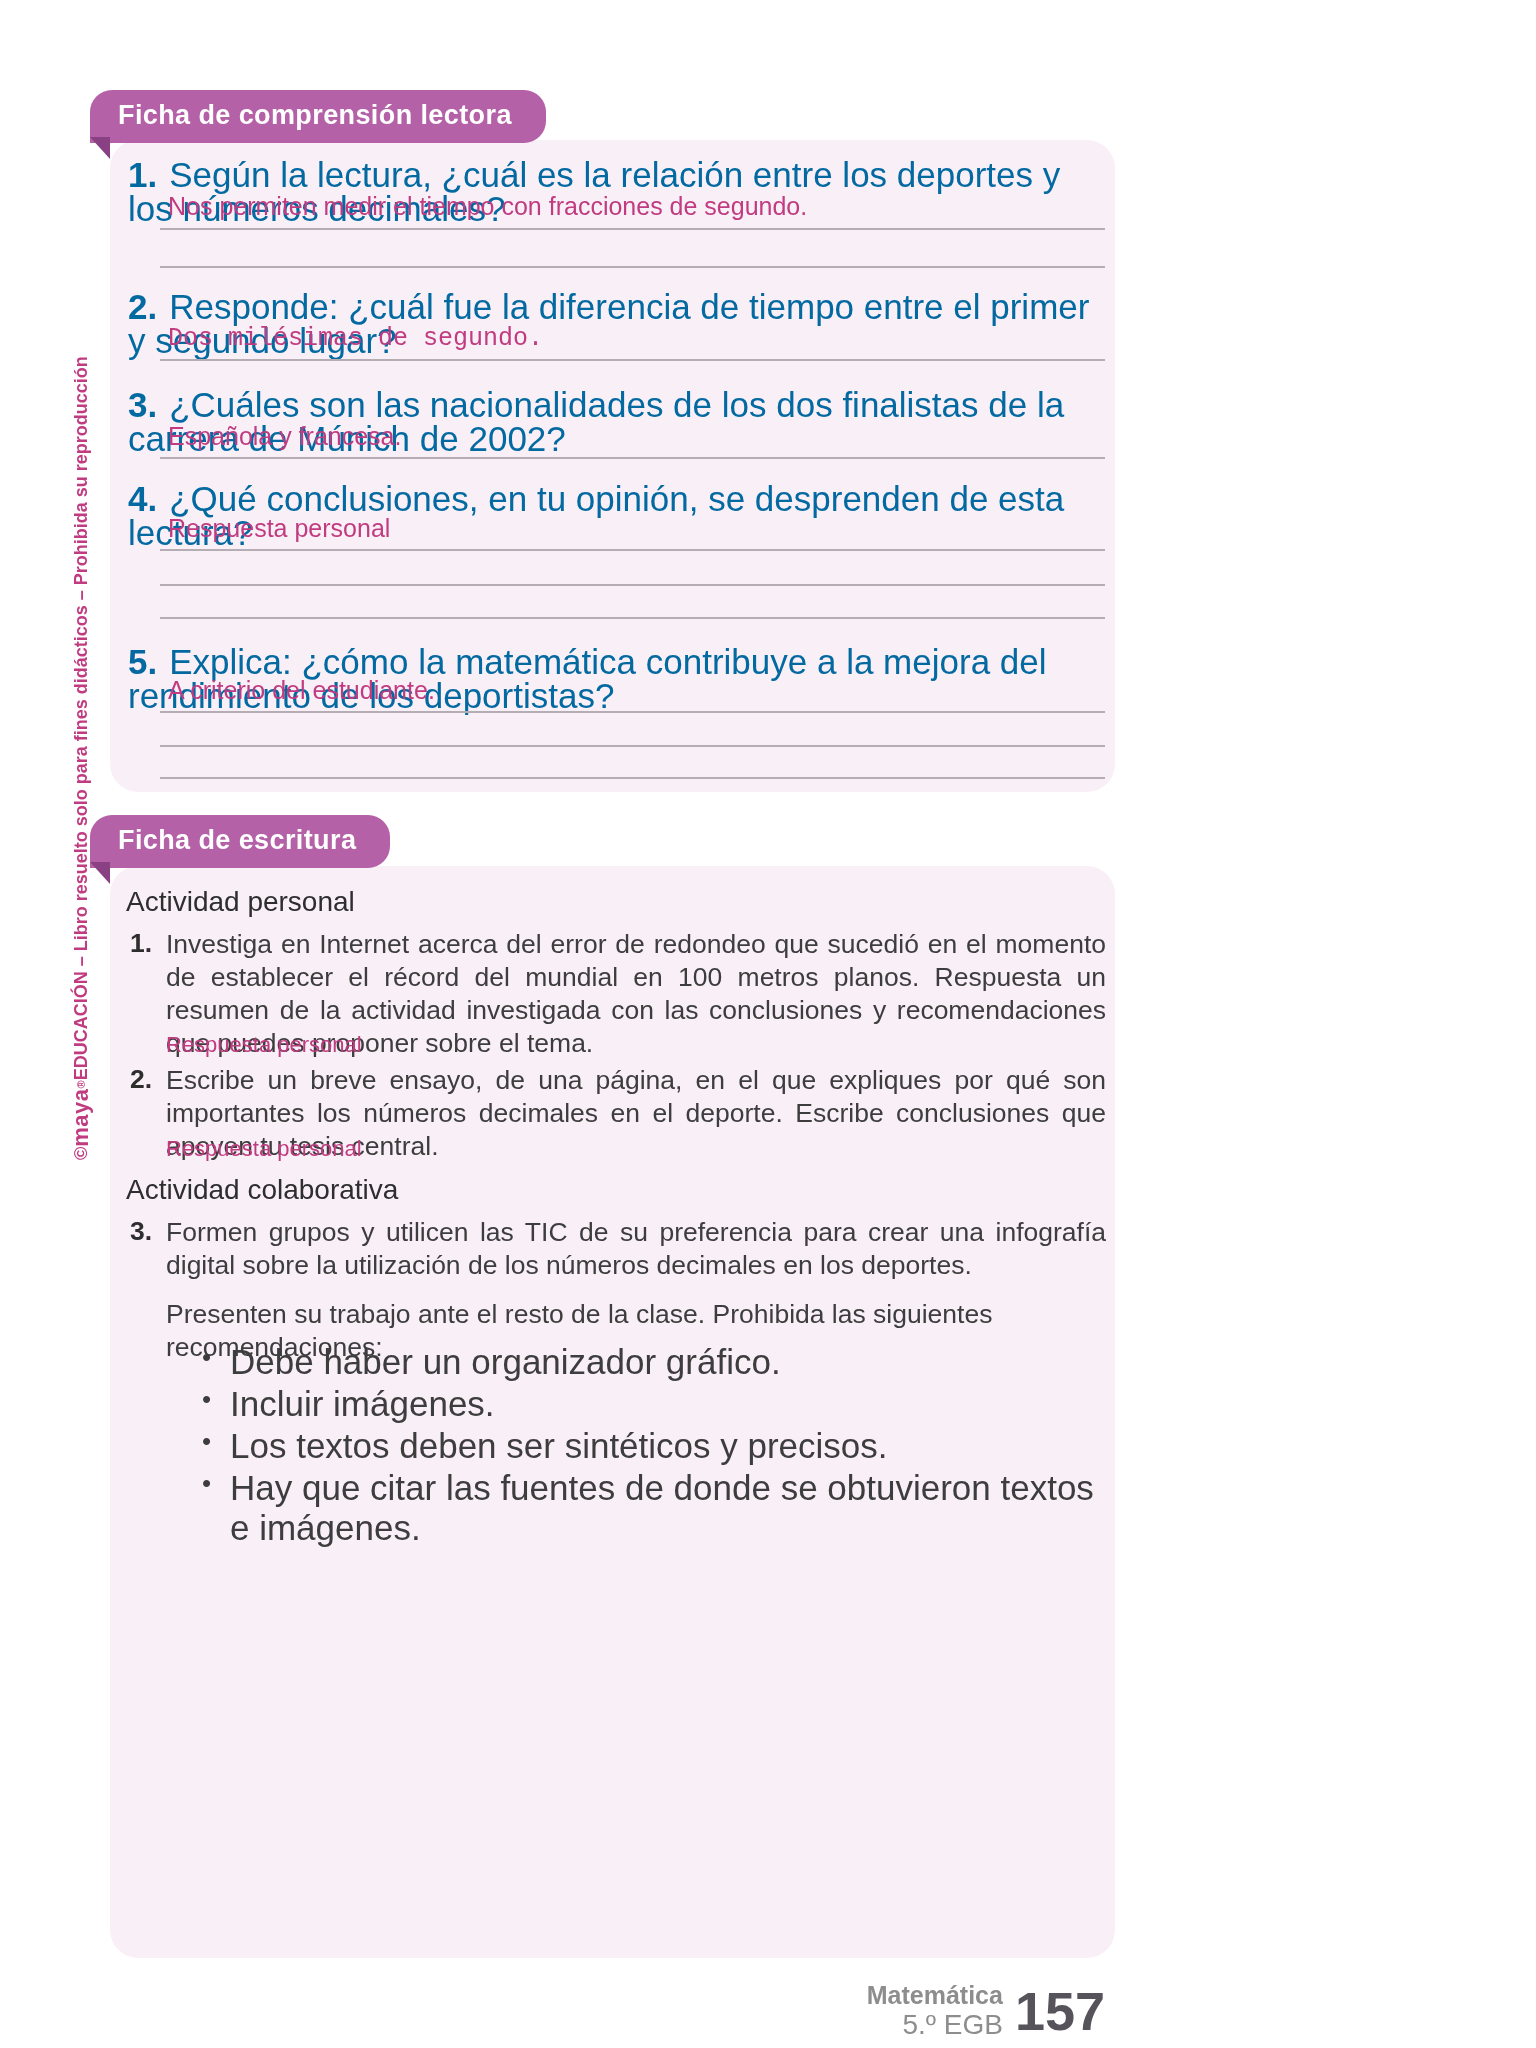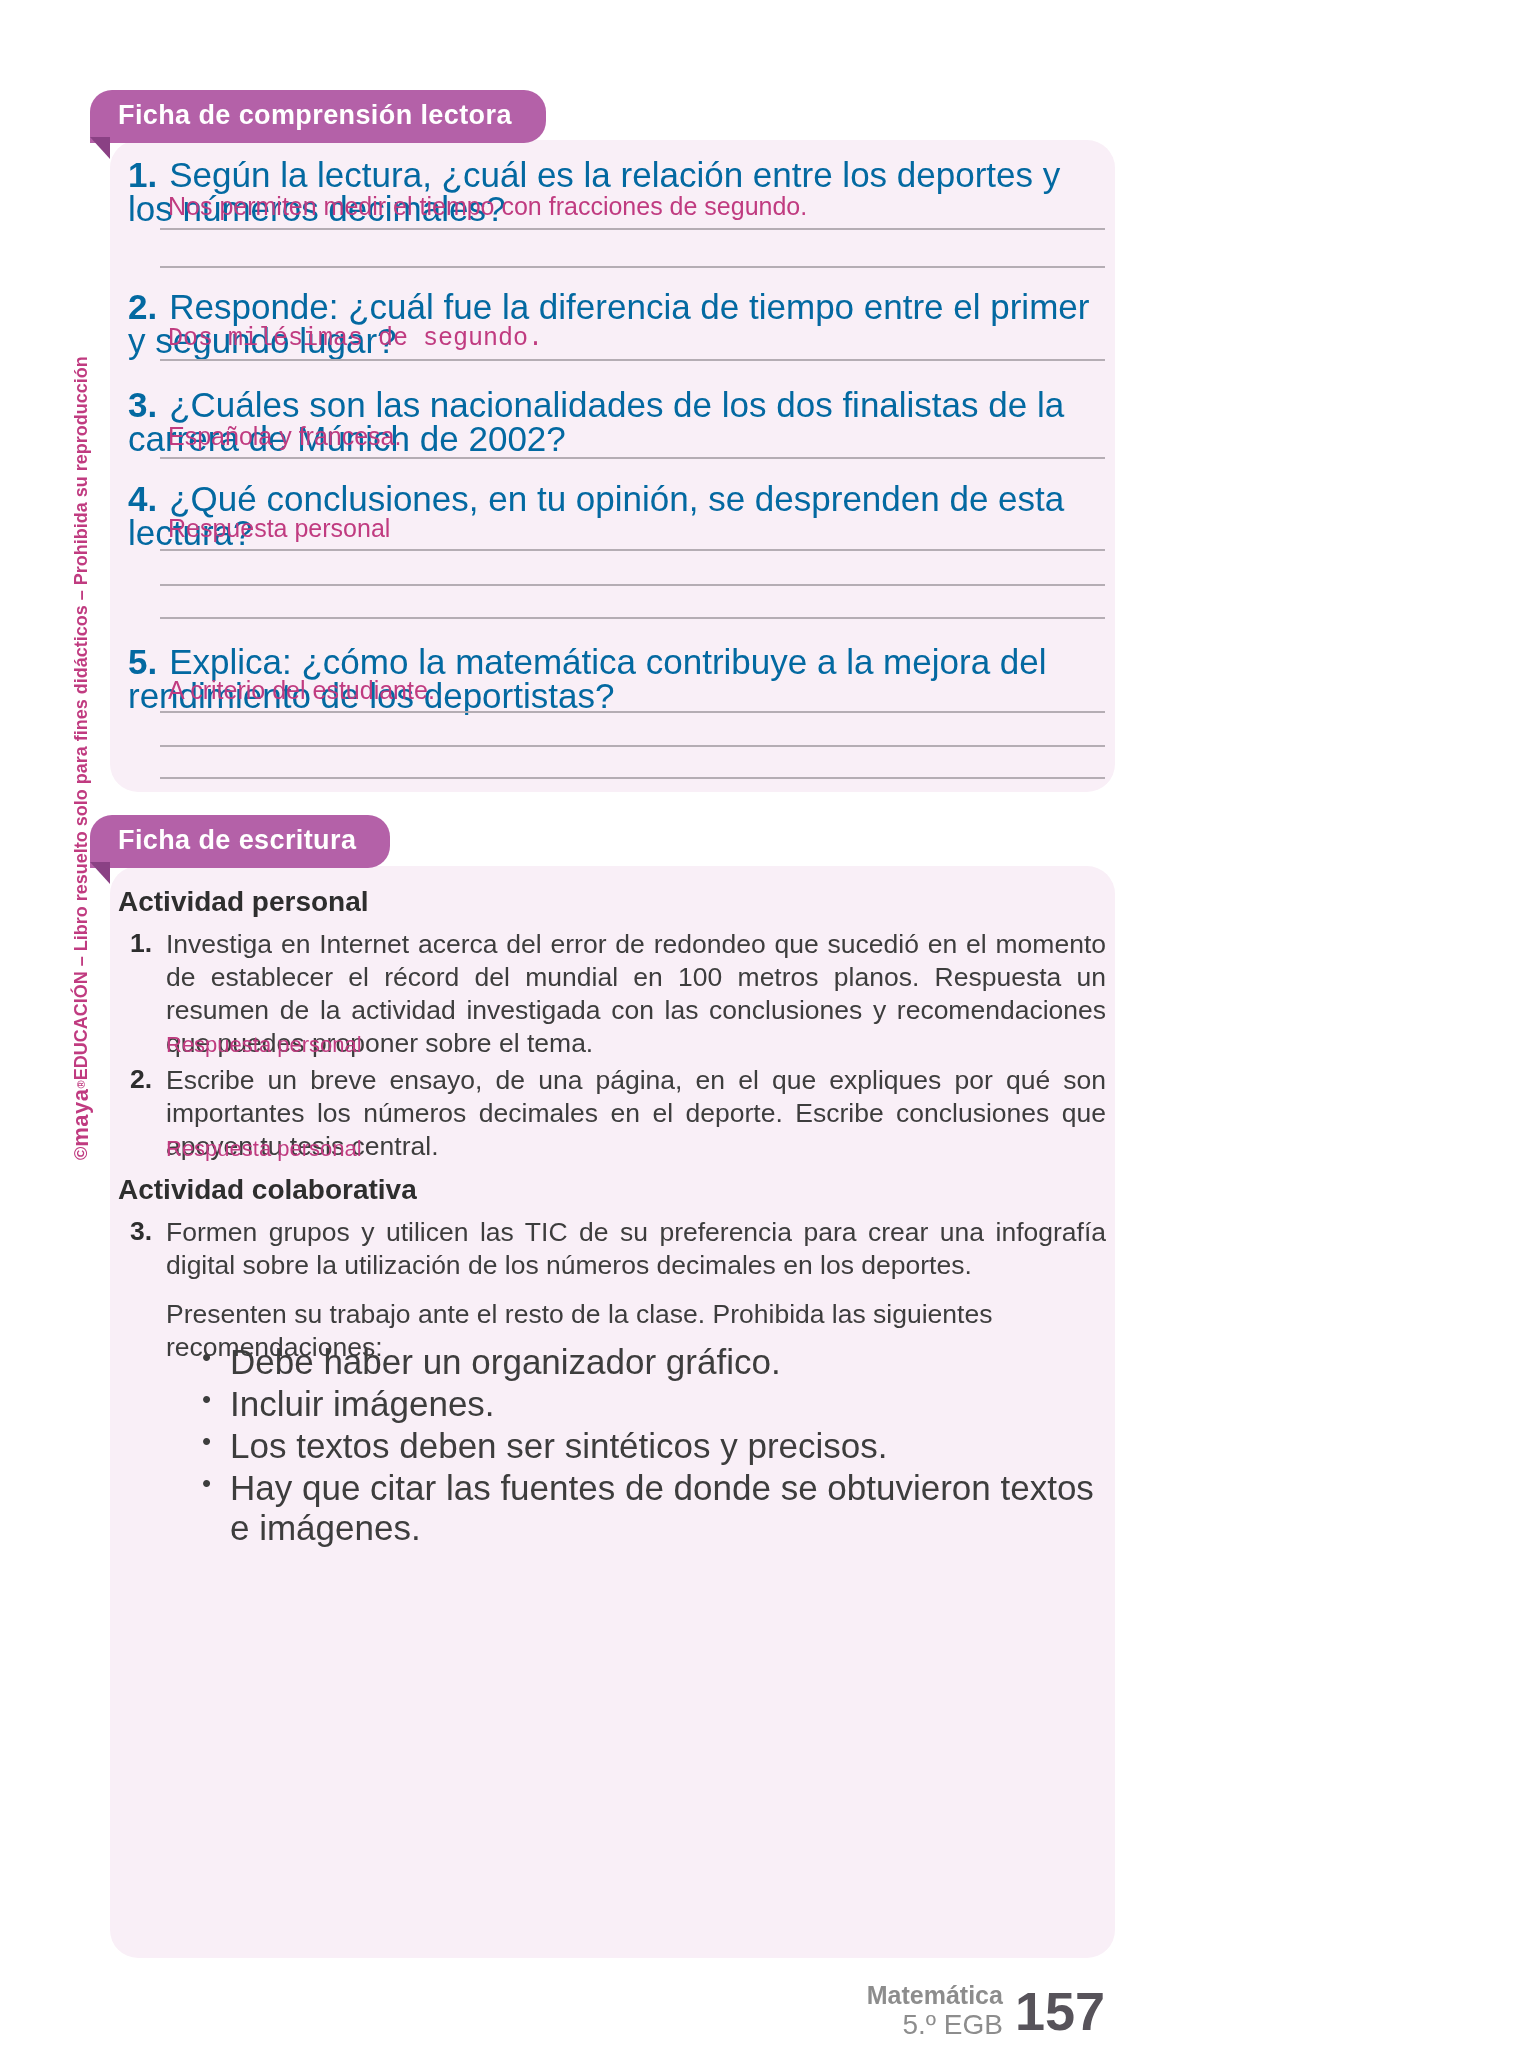--- a/index.html
+++ b/index.html
@@ -25,21 +25,21 @@
     position:absolute;left:110px;width:1005px;background:#f9eff7;border-radius:28px;
   }
 
   
   .q{position:absolute;left:128px;width:985px;font-size:35px;color:#0369a1;line-height:34px;}
   .qnum{font-weight:700;margin-right:12px;}
   .ans{position:absolute;left:168px;font-size:25px;color:#c03b80;white-space:nowrap;}
   .rule{position:absolute;left:160px;width:945px;height:0;border-top:2px solid #b5adb4;}
 
   
-  .w-heading{position:absolute;left:118px;font-size:28px;font-weight:700;color:#2e2e2e;}
+  .w-heading{position:absolute;left:126px;font-size:28px;font-weight:400;color:#2e2e2e;}
   .w-num{position:absolute;left:130px;font-size:26.5px;font-weight:700;color:#2e2e2e;}
   .w-text{position:absolute;left:166px;width:940px;font-size:26.5px;line-height:33px;text-align:justify;color:#3d3d3d;}
   .w-note{position:absolute;left:166px;font-size:22px;color:#c03b80;}
   .bullet-dot{position:absolute;left:202px;font-size:26px;color:#3d3d3d;}
   .bullet-text{position:absolute;left:230px;width:880px;font-size:35px;color:#3d3d3d;}
 
   
   .sidebar-box{position:absolute;left:58px;top:400px;width:46px;height:760px;}
   .sidebar-inner{
     width:760px;height:46px;transform-origin:0 0;

